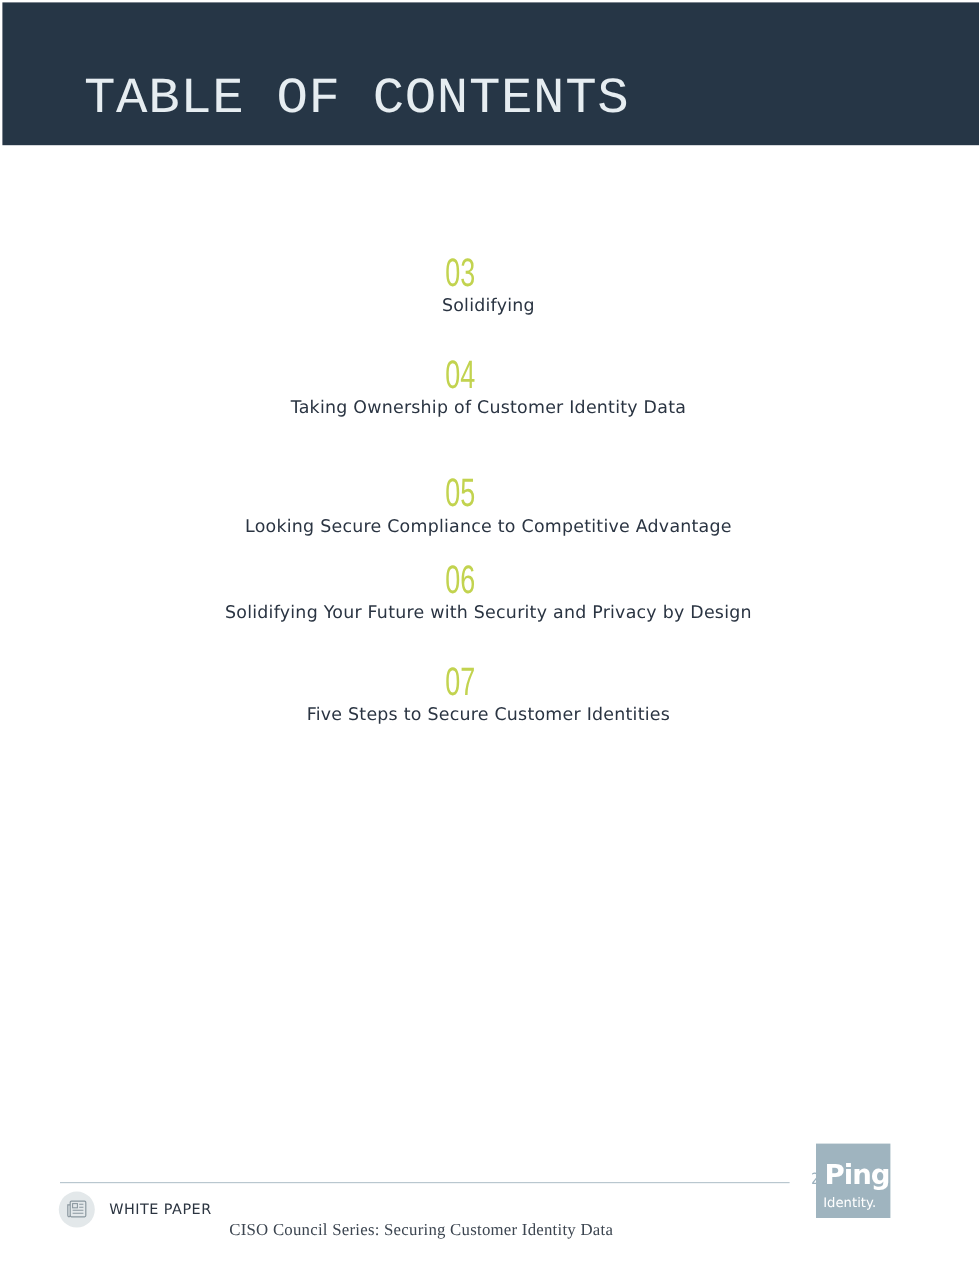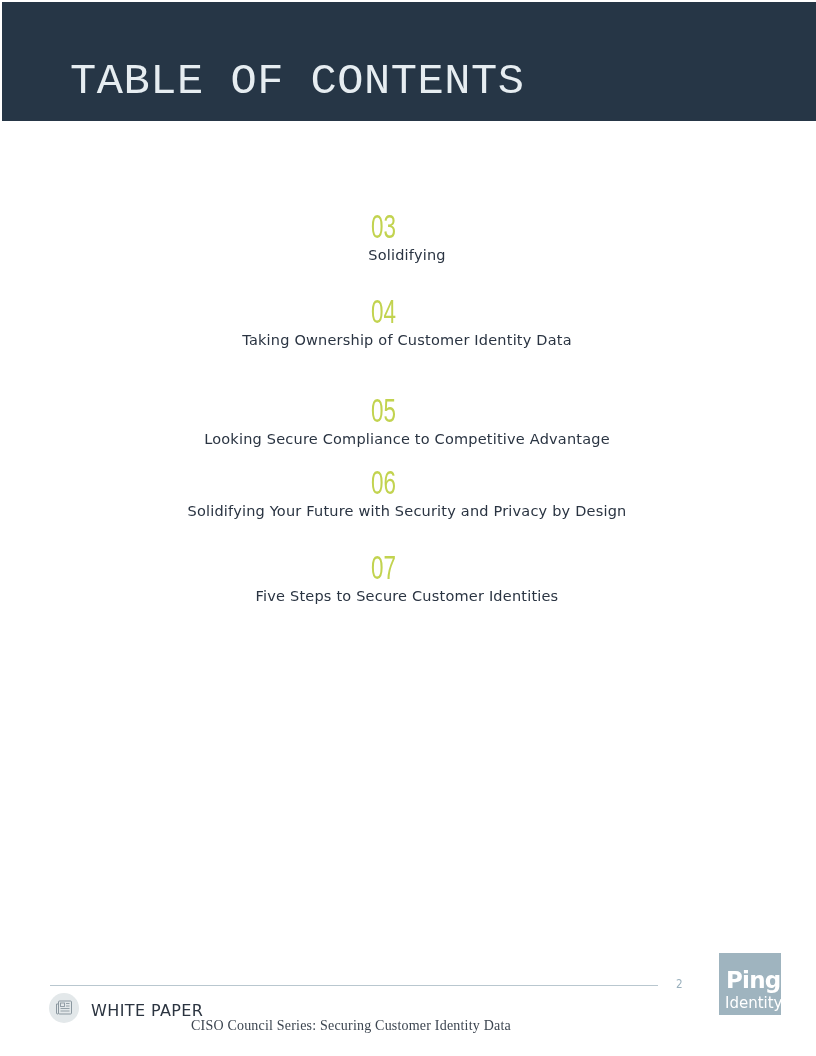--- a/index.html
+++ b/index.html
@@ -106,37 +106,37 @@
       background: #e3e8ea;
       display: flex;
       align-items: center;
       justify-content: center;
     }
     .footer-type {
       position: absolute;
       left: 91px;
       top: 1001px;
       font-family: "DejaVu Sans", sans-serif;
-      font-size: 16px;
+      font-size: 12px;
       color: #2b3440;
       letter-spacing: 0.4px;
     }
     .footer-series {
       position: absolute;
       left: 191px;
       top: 1002px;
       font-family: Liberation Serif, serif;
       font-size: 14px;
       color: #3c4550;
       letter-spacing: 0.2px;
       margin-top: 16px;
     }
     .logo {
       position: absolute;
-      left: 719px;
+      left: 680px;
       top: 953px;
       width: 62px;
       height: 62px;
       background: #9fb4bf;
     }
     .logo-word {
       position: absolute;
       left: 7px;
       top: 14px;
       font-family: "DejaVu Sans", sans-serif;
@@ -144,21 +144,21 @@
       font-size: 23px;
       color: #ffffff;
       letter-spacing: -0.8px;
       line-height: 26px;
     }
     .logo-sub {
       position: absolute;
       left: 6px;
       top: 44px;
       font-family: "DejaVu Sans", sans-serif;
-      font-size: 15px;
+      font-size: 11px;
       color: #ffffff;
       letter-spacing: 0px;
       line-height: 12px;
     }
   </style>
 </head>
 <body>
 
 <div class="header-band">
 </div>

